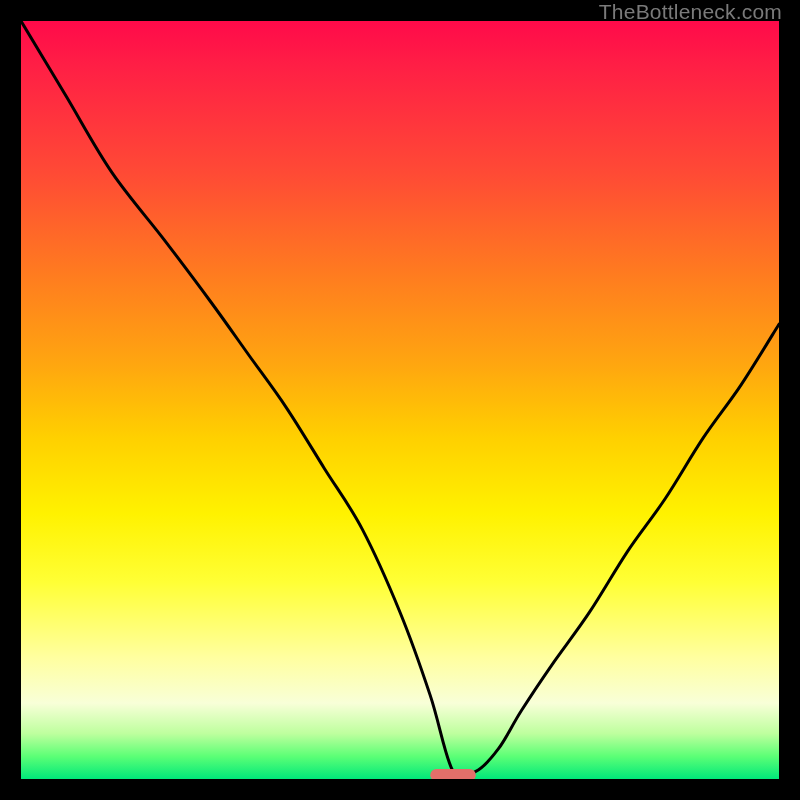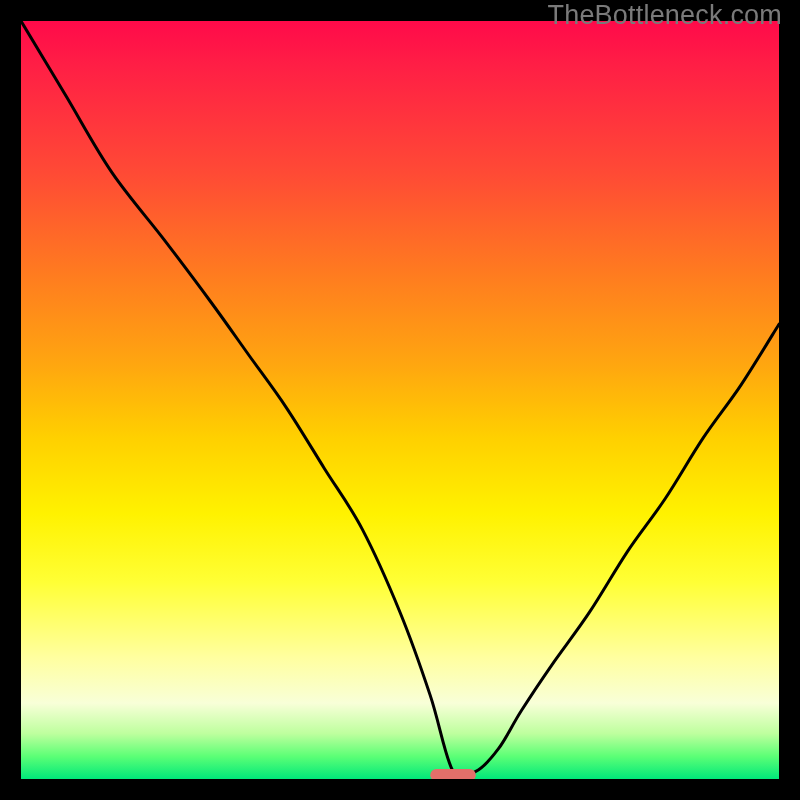--- a/index.html
+++ b/index.html
@@ -53,21 +53,21 @@
     left: 0;
     top: 0;
     width: 100%;
     height: 100%;
   }
   .watermark {
     position: absolute;
     top: 0px;
     right: 18px;
     color: #7a7a7a;
-    font-size: 27px;
+    font-size: 21px;
     letter-spacing: 0.2px;
     font-weight: 400;
   }
 </style>
 </head>
 <body>
 
 <div class="frame">
 
   <div class="plot">

